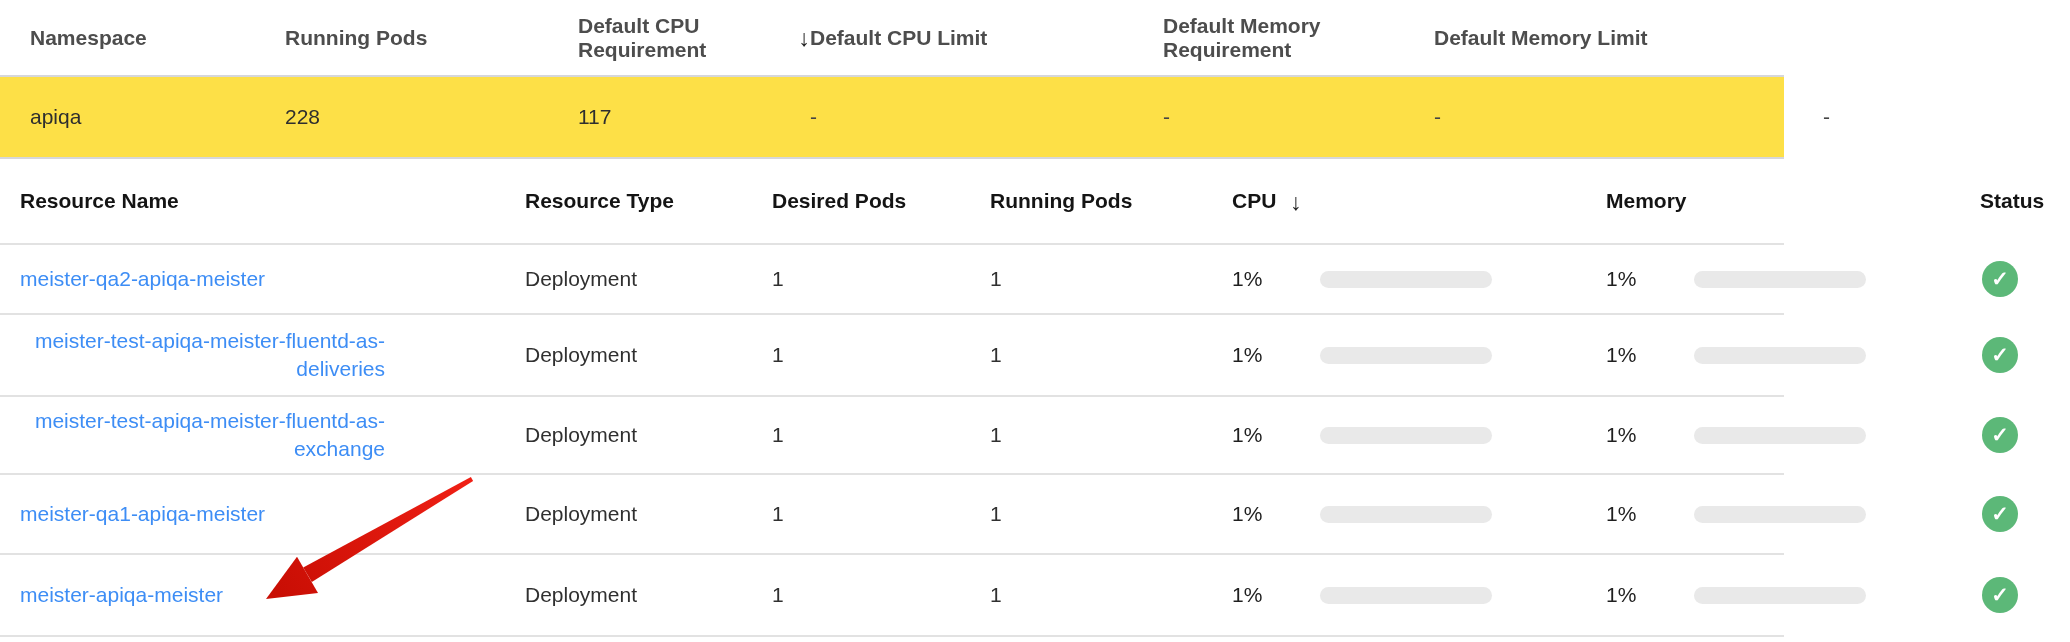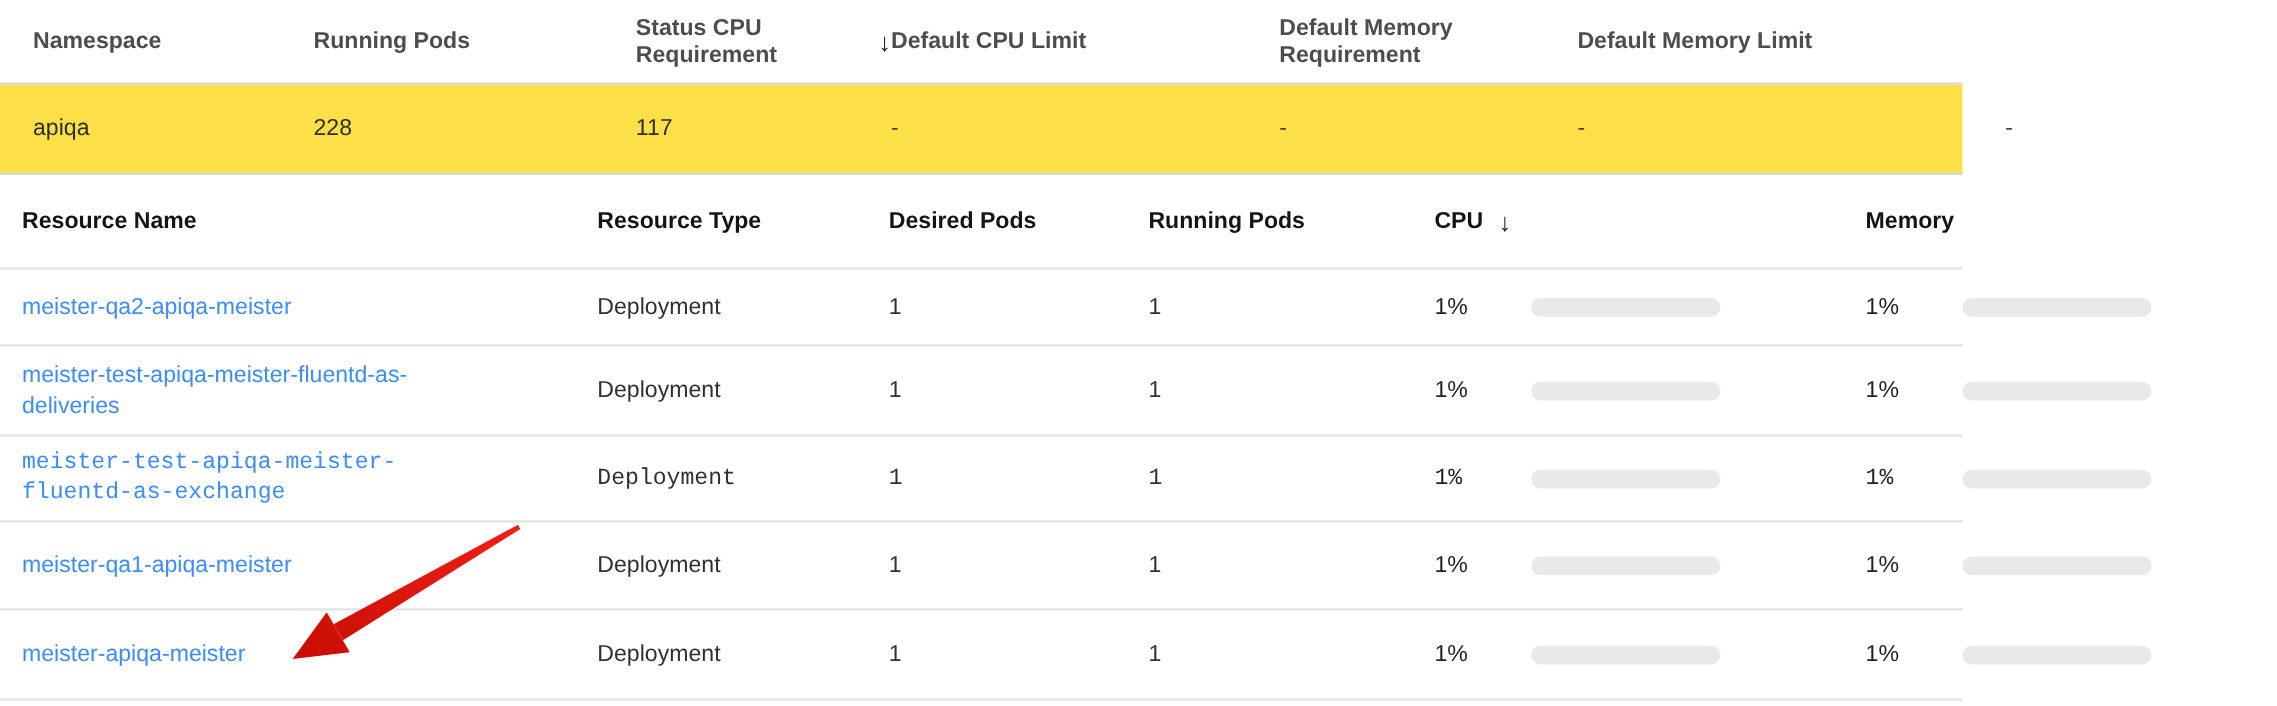--- a/index.html
+++ b/index.html
@@ -24,42 +24,42 @@
   }
   .t1-data {
     height:82px; background:#fde047; border-bottom:2px solid #d6d7da;
     font-size:21px; color:#2e2e2e;
   }
 
   
   .t2-row {
     display:grid;
     grid-template-columns:505px 247px 218px 242px 374px 374px 1fr;
-    padding-left:20px; align-items:center;gap:18px;
+    padding-left:20px; align-items:center;
   }
   .t2-header { height:86px; border-bottom:2px solid #e2e2e2; }
   .t2-header .hcell {
     font-size:21px; font-weight:700; color:#141414;
     display:flex; align-items:center; cursor:pointer;
   }
   .t2-data { border-bottom:2px solid #e2e2e2; font-size:21px; color:#303030; }
   .rh-70 { min-height:70px; }
-  .rh-78 { min-height:78px;font-family:Liberation Mono, monospace; }
+  .rh-78 { min-height:78px; }
   .rh-80 { min-height:80px; }
   .rh-82 { min-height:82px; }
 
   .sort-icon {
     font-size:23px; font-weight:400; color:#222;
     margin-left:14px; line-height:1; transform:translateY(1px);
   }
 
   .res-link {
     color:#3d8df5; text-decoration:none; cursor:pointer;
     max-width:365px; display:inline-block;
-    overflow-wrap:break-word; line-height:1.32; font-size:21px;
+    overflow-wrap:break-word; line-height:1.32; font-size:21px;text-align:right;
   }
 
   .metric-cell { display:flex; align-items:center; }
   .metric-pct { width:88px; font-size:21px; color:#1f1f1f; }
   .bar-track {
     width:172px; height:17px; background:#e9e9e9;
     border-radius:9px; overflow:hidden; position:relative;
   }
   .bar-fill { height:17px; border-radius:9px; width:10px; }
   .bar-fill.cpu { background:#4285f4; }
@@ -87,21 +87,21 @@
 
   <section>
     <div class="t1-row t1-header">
       <div class="hcell">
         <span>Namespace</span>
       </div>
       <div class="hcell">
         <span>Running Pods</span>
       </div>
       <div class="hcell">
-        <span>Status CPU Requirement</span>
+        <span>Default CPU Requirement</span>
         <span class="sort-icon">↓</span>
       </div>
       <div class="hcell">
         <span>Default CPU Limit</span>
       </div>
       <div class="hcell">
         <span>Default Memory Requirement</span>
       </div>
       <div class="hcell">
         <span>Default Memory Limit</span>

